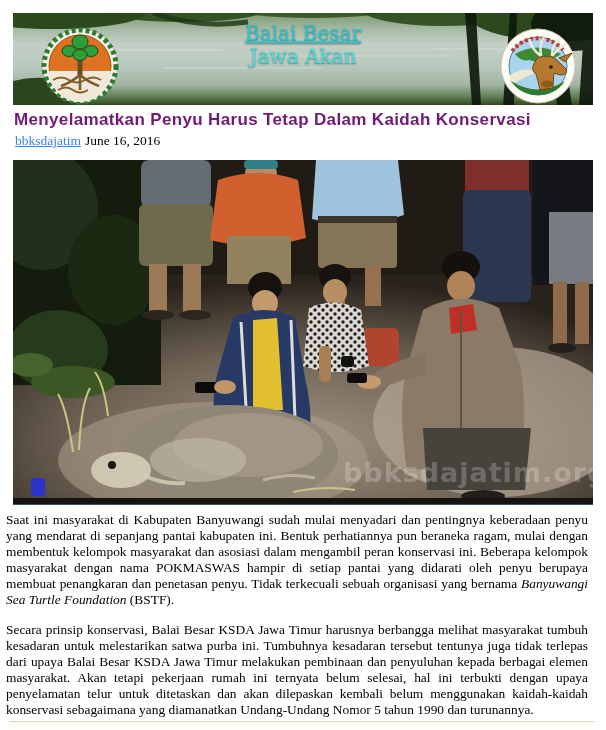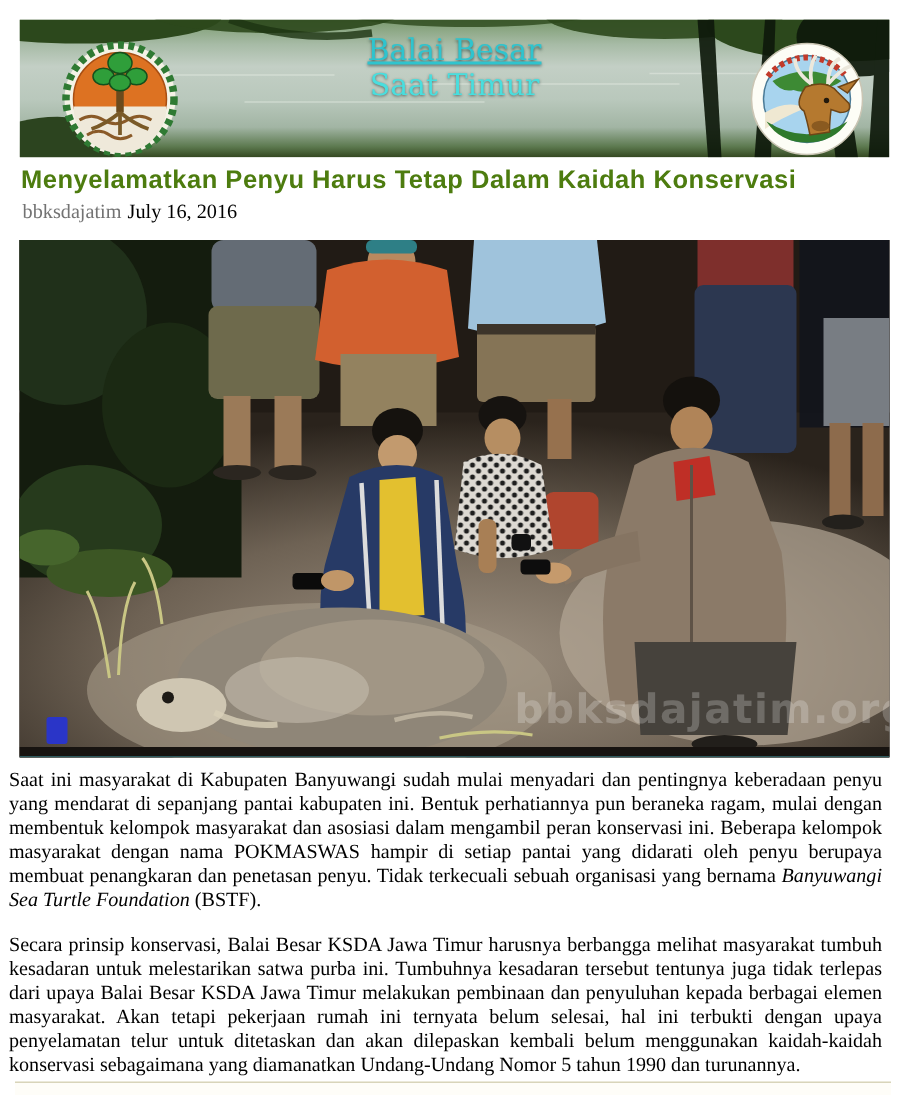--- a/index.html
+++ b/index.html
@@ -12,23 +12,23 @@
   .logo{position:absolute;}
   .logo-left{left:28px;top:14px;width:78px;height:78px;}
   .logo-right{left:486px;top:14px;width:78px;height:78px;}
   .banner-text{position:absolute;left:90px;right:90px;top:9px;text-align:center;
     font-family:"DejaVu Serif",serif;font-size:20px;line-height:23px;
     color:#49dede;text-shadow:0 1px 2px rgba(0,30,30,.55);}
   .banner-text a{color:#2fc4ce;text-decoration:underline;cursor:pointer;}
 
   
   .title{position:absolute;left:14px;top:109px;margin:0;width:585px;
-    font:700 17px/1.25 "Liberation Sans",sans-serif;color:#4d7c0f;letter-spacing:.35px;white-space:nowrap;}
+    font:700 17px/1.25 "Liberation Sans",sans-serif;color:#701a75;letter-spacing:.35px;white-space:nowrap;}
   .byline{position:absolute;left:15px;top:133px;font:13.5px "Liberation Serif",serif;color:#000;}
-  .byline a{color:#737373;cursor:pointer;margin-right:4px;}
+  .byline a{color:#3b82f6;text-decoration:underline;cursor:pointer;margin-right:4px;}
 
   
   .photo{position:absolute;left:13px;top:160px;width:580px;height:345px;background:#201a14;}
   .photo svg{display:block;width:100%;height:100%;}
 
   
   .article-text{position:absolute;left:6px;top:512px;width:594px;
     font-family:"Liberation Serif",serif;font-size:13.4px;line-height:15.9px;
     text-align:justify;color:#000;}
   .article-text p{margin:0 12px 15px 0;}
@@ -118,27 +118,27 @@
         <path d="M53,29 q9,-10 15,-12"></path>
       </g>
       <path d="M38,31 q14,-5 21,3 l8,8 q2,6 -6,6 l-6,-2 q-1,9 -1,15 l-13,2 q-2,-10 -4,-16 q-7,-4 1,-16 z" fill="#b5792f" stroke="#6e4516" stroke-width="1"></path>
       <path d="M60,31 l13,-5 -7,9 z" fill="#b5792f" stroke="#6e4516" stroke-width="1"></path>
       <circle cx="52" cy="40" r="1.8" fill="#241a0c"></circle>
       <ellipse cx="48" cy="57" rx="6" ry="3.5" fill="#8a5a20"></ellipse>
     </svg>
 
     <div class="banner-text">
       <a>Balai Besar</a>
-      <div>Saat Timur</div>
+      <div>Jawa Akan</div>
     </div>
   </div>
 
   <h1 class="title">Menyelamatkan Penyu Harus Tetap Dalam Kaidah Konservasi</h1>
   <div class="byline">
-    <a>bbksdajatim</a><span>July 16, 2016</span>
+    <a>bbksdajatim</a><span>June 16, 2016</span>
   </div>
 
   <div class="photo">
     <svg viewBox="0 0 580 345" preserveAspectRatio="none">
       <defs>
         <radialGradient id="flash" cx="0.5" cy="0.72" r="0.7">
           <stop offset="0" stop-color="#9d9080"></stop>
           <stop offset="0.55" stop-color="#6e6254"></stop>
           <stop offset="1" stop-color="#2a231c"></stop>
         </radialGradient>

